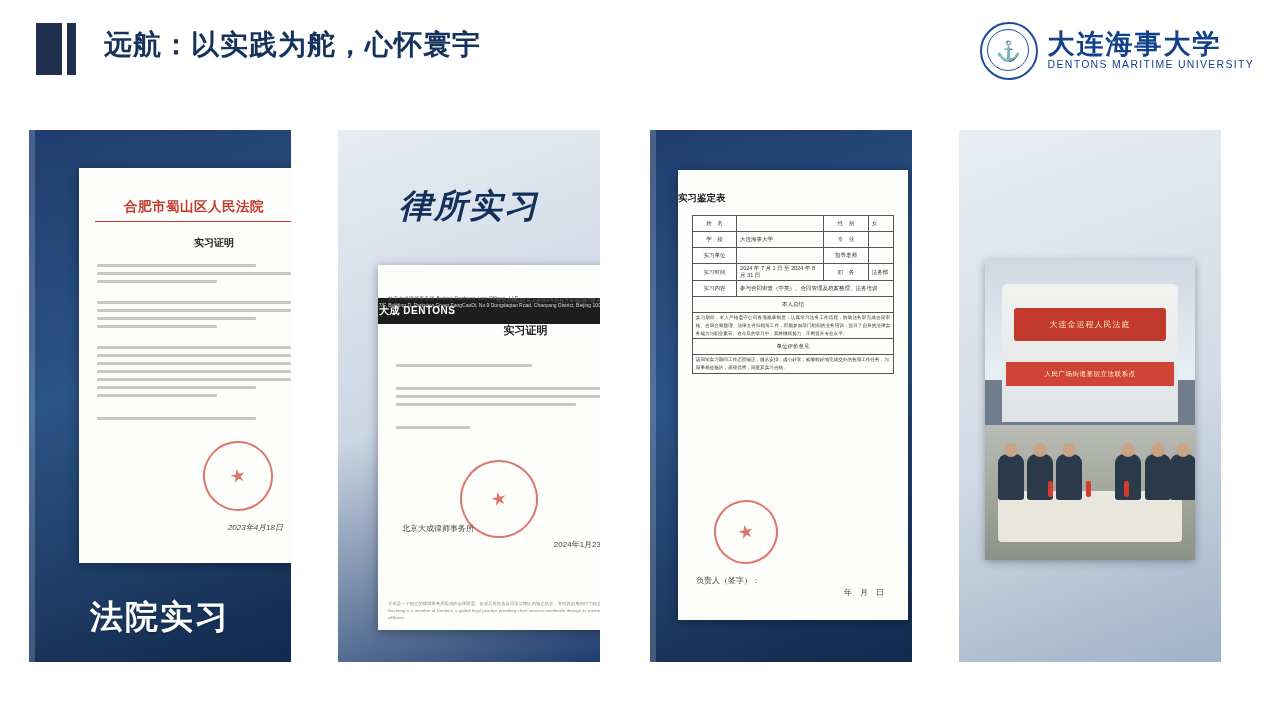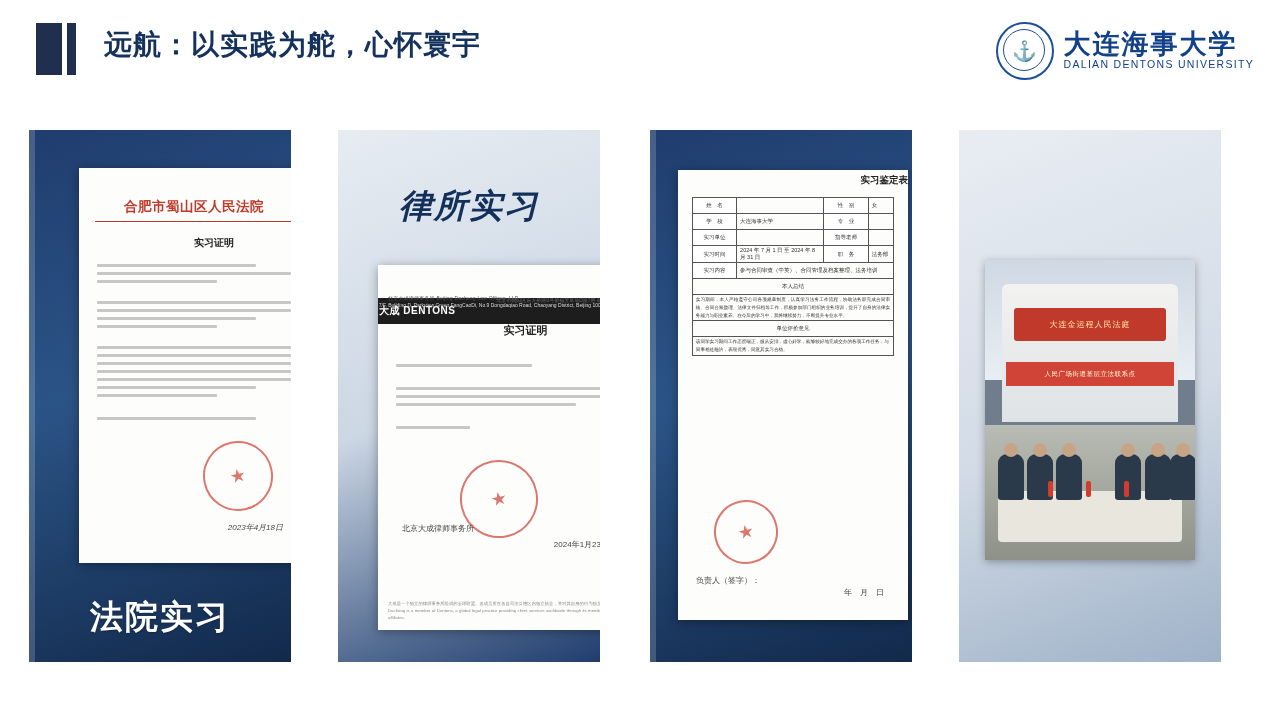--- a/index.html
+++ b/index.html
@@ -247,24 +247,24 @@
     position: absolute;
     left: 10px; right: 10px; bottom: 8px;
     font-size: 4.3px;
     color: #888;
     line-height: 1.6;
     text-align: justify;
   }
 
   
   .tbl-title {
-    text-align: right;
+    text-align: left;
     font-size: 9.5px;
     font-weight: bold;
-    margin-top: 4px;
+    margin-top: 22px;
     color: #222;
   }
   table.form {
     width: 88%;
     margin: 10px auto 0 auto;
     border-collapse: collapse;
     font-size: 5.5px;
     color: #333;
   }
   table.form td {
@@ -381,21 +381,21 @@
     <div class="bar-b"></div>
   </div>
   <div class="header-title">远航：以实践为舵，心怀寰宇</div>
 
   <div class="uni-logo">
     <div class="uni-seal">
       <div class="anchor">⚓</div>
     </div>
     <div class="uni-text">
       <div class="uni-cn">大连海事大学</div>
-      <div class="uni-en">DALIAN DENTONS UNIVERSITY</div>
+      <div class="uni-en">DENTONS MARITIME UNIVERSITY</div>
     </div>
   </div>
 </div>
 
 <div class="cards">
 
   <div class="card card-1">
     <div class="vert-accent"></div>
 
     <div class="sheet doc1">

